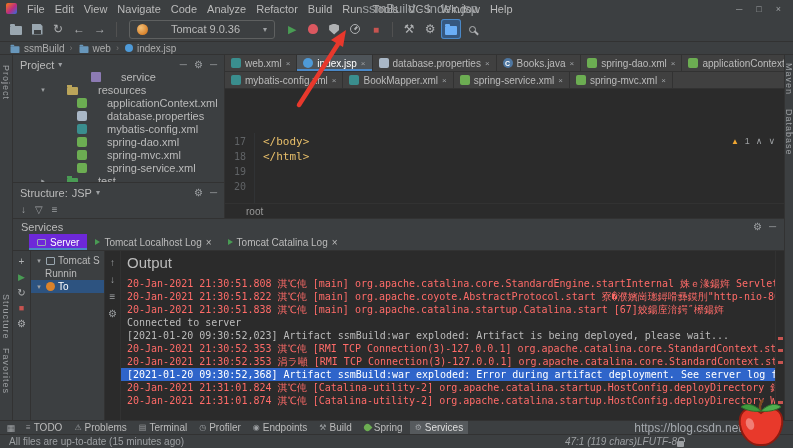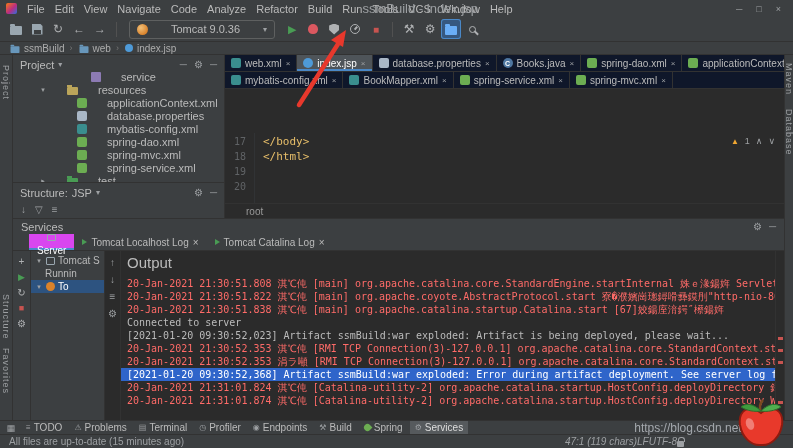--- a/index.html
+++ b/index.html
@@ -72,39 +72,39 @@
   .fi-pkg { background:#8D7BB4; border-radius:1px; }
   .ffolder { position:relative; width:11px; height:8px; background:#BBA55A; border-radius:1px; flex:none; margin-top:2px; }
   .ffolder::before { content:""; position:absolute; top:-2px; left:0; width:5px; height:2px; background:inherit; }
   .ffolder.test { background:#499C54; }
 
   .struct-panel { flex:1; border-top:1px solid #323232; display:flex; flex-direction:column; overflow:hidden; }
   .struct-toolbar { display:flex; gap:9px; padding:2px 8px; color:#9da0a3; font-size:10px; }
 
   
   .editor { flex:1; display:flex; flex-direction:column; min-width:0; background:#2b2b2b; }
-  .tabs { height:17px; background:#0f172a; display:flex; overflow:hidden; border-bottom:1px solid #323232; flex:none; }
+  .tabs { height:17px; background:#404040; display:flex; overflow:hidden; border-bottom:1px solid #323232; flex:none; }
   .tab { display:flex; align-items:center; gap:4px; padding:0 6px; font-size:10px; color:#bbbbbb; border-right:1px solid #323232; white-space:nowrap; flex:none; }
   .tab .x { font-size:8px; color:#9da0a3; }
   .tab.active { background:#4e5459; color:#ffffff; box-shadow:inset 0 -2px 0 #4A88C7; }
   .code-area { flex:1; display:flex; position:relative; min-height:0;margin-top:44px; }
   .gutter { width:30px; padding:1px 8px 0 0; text-align:right; color:#606366; font-family:"DejaVu Sans Mono",monospace; font-size:10px; line-height:15px; border-right:1px solid #313335; flex:none; }
   .lines { flex:1; font-family:"DejaVu Sans Mono",monospace; font-size:11px; line-height:15px; padding:1px 0 0 8px; min-width:0; }
   .cl { height:15px; white-space:pre; }
   .tag { color:#E8BF6A; }
   .inspect { position:absolute; top:3px; right:9px; display:flex; gap:6px; align-items:center; font-size:9px; color:#9da0a3; }
   .inspect .w { color:#F0A732; font-size:8px; }
   .ed-crumb { height:15px; display:flex; align-items:center; padding:0 21px; font-size:10px; color:#999999; border-top:1px solid #323232; background:#2b2b2b; flex:none; }
 
   
   .services { height:202px; border-top:1px solid #323232; display:flex; flex-direction:column; background:#3c3f41; }
   .svc-header { height:15px; display:flex; align-items:center; padding:0 8px; font-size:11px; color:#bbbbbb; flex:none; }
   .svc-tabs { height:17px; display:flex; align-items:stretch; border-bottom:1px solid #323232; padding-left:16px; flex:none; }
   .svc-tab { display:flex; align-items:center; gap:4px; padding:0 8px; font-size:10px; color:#bbbbbb; white-space:nowrap; }
-  .svc-tab.active { box-shadow:inset 0 -2px 0 #4A88C7; background:#d946ef; color:#ffffff;flex-direction:column; }
+  .svc-tab.active { box-shadow:inset 0 -2px 0 #4A88C7; background:#6d28d9; color:#ffffff; }
   .mini-play { width:0; height:0; border-left:5px solid #499C54; border-top:3.5px solid transparent; border-bottom:3.5px solid transparent; flex:none; }
   .monitor-ico { width:9px; height:7px; border:1px solid #9aa7b0; border-radius:1px; flex:none; }
   .svc-body { flex:1; display:flex; min-height:0; }
   .svc-toolbar { width:18px; display:flex; flex-direction:column; align-items:center; gap:5px; padding-top:5px; border-right:1px solid #323232; font-size:10px; color:#afb1b3; flex:none; }
   .svc-toolbar .grn { color:#499C54; font-size:9px; }
   .svc-toolbar .red { color:#C75450; font-size:9px; }
   .svc-tree { width:74px; padding-top:3px; border-right:1px solid #323232; font-size:10px; overflow:hidden; flex:none; }
   .strow { height:13px; display:flex; align-items:center; gap:3px; padding-left:4px; white-space:nowrap; color:#bbbbbb; }
   .strow.sel { background:#2d5380; color:#ffffff; }
   .cat-ico { width:9px; height:9px; border-radius:50%; background:#D9822B; flex:none; }

